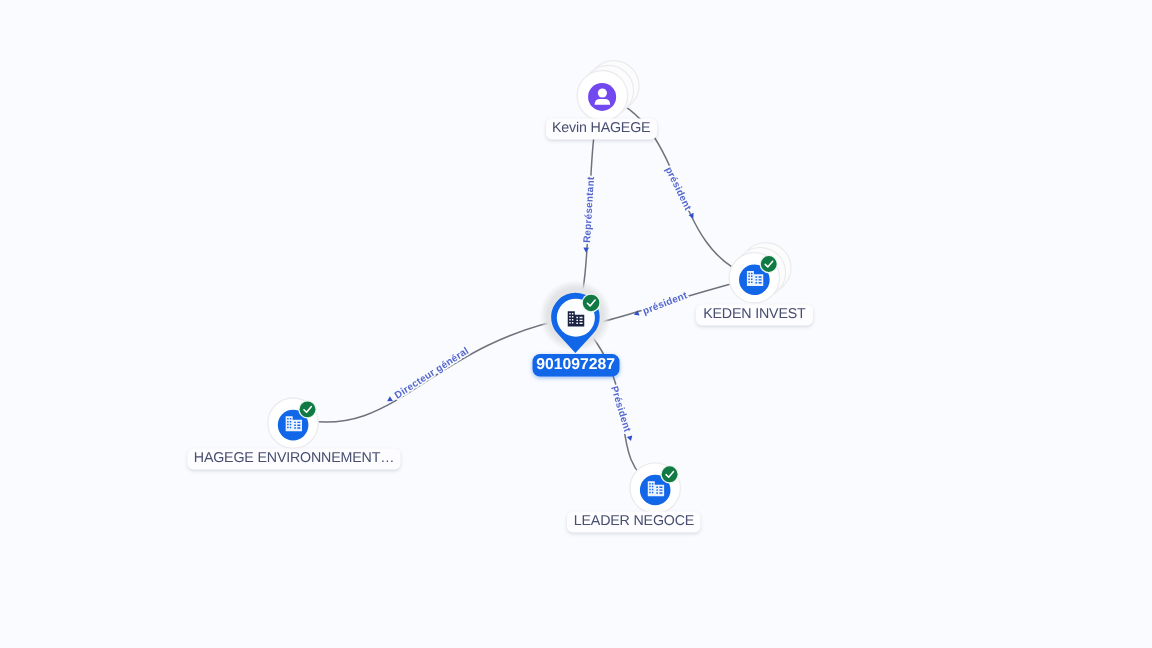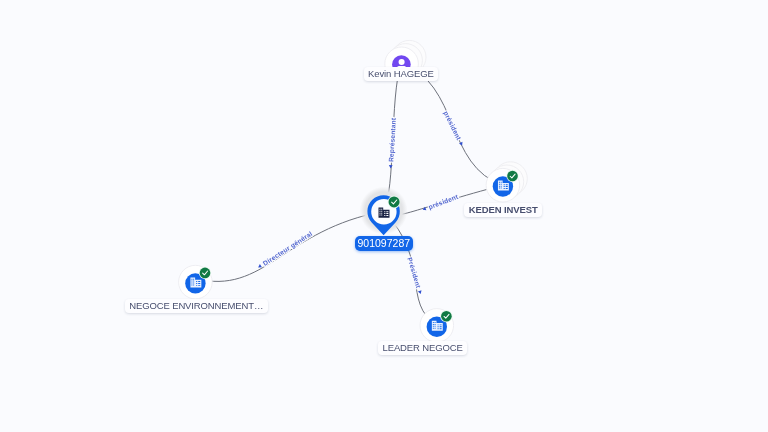--- a/index.html
+++ b/index.html
@@ -10,21 +10,21 @@
   svg.layer{position:absolute;left:0;top:0;width:768px;height:432px;display:block;}
   .edge-path{fill:none;stroke:#6e727c;stroke-width:1;stroke-linecap:round;}
   .edge-label{fill:#5367cf;font-family:"Liberation Sans",sans-serif;font-size:6.6px;
               font-weight:700;letter-spacing:0.18px;paint-order:stroke;stroke:#fafbfe;
               stroke-width:2.3px;stroke-linejoin:round;}
   .arrow{fill:#2f4fd0;}
   .nlabel{position:absolute;background:#fdfdff;border-radius:4px;
           height:14px;line-height:14px;padding:0 4.5px;font-size:9.5px;color:#474e6e;
           white-space:nowrap;letter-spacing:-0.12px;box-shadow:0 1px 2.5px rgba(40,50,90,.16);}
   .nlabel.sel{background:#1266e8;color:#fff;font-size:10.5px;border-radius:5px;
-              height:14.5px;line-height:14.5px;padding:0 2.5px;font-weight:400;
+              height:14.5px;line-height:14.5px;padding:0 2.5px;font-weight:700;
               box-shadow:0 1px 3px rgba(18,102,232,.42);letter-spacing:0px;}
 </style>
 </head>
 <body>
 
 <div id="stage">
   <svg class="layer" id="edges-layer" viewBox="0 0 768 432">
       <g>
         <path d="M 401 63 C 389.7 99 395.8 188.4 383.6 211.4" class="edge-path"></path>
         <g transform="translate(390.8,165.1) rotate(-86.5)">
@@ -126,18 +126,18 @@
         </g>
         <g>
           <circle cx="446.40000000000003" cy="316.2" r="6.1499999999999995" fill="#e9f7ee"></circle>
           <circle cx="446.40000000000003" cy="316.2" r="5.3" fill="#117a44"></circle>
           <path d="M 444.04 316.44 L 445.77 318.13 L 449.00 314.32" stroke="#fff" stroke-width="1.01" fill="none" stroke-linecap="round" stroke-linejoin="round"></path>
         </g>
       </g>
     </svg>
   <div id="labels-layer">
       <div class="nlabel sel" style="left: 355px; top: 236px;">901097287</div>
-      <div class="nlabel" style="left: 363.5px; top: 67px;">Kevin HAGEGE</div>
-      <div class="nlabel" style="left: 464.3px; top: 203.2px; font-weight: bold;">KEDEN INVEST</div>
-      <div class="nlabel" style="left: 124.7px; top: 298.6px;">NEGOCE ENVIRONNEMENT…</div>
+      <div class="nlabel" style="left: 363.5px; top: 79px;">Kevin HAGEGE</div>
+      <div class="nlabel" style="left: 464.3px; top: 203.2px;">KEDEN INVEST</div>
+      <div class="nlabel" style="left: 124.7px; top: 298.6px;">HAGEGE ENVIRONNEMENT…</div>
       <div class="nlabel" style="left: 378px; top: 340.6px;">LEADER NEGOCE</div>
     </div>
 </div>
 
 </body></html>

